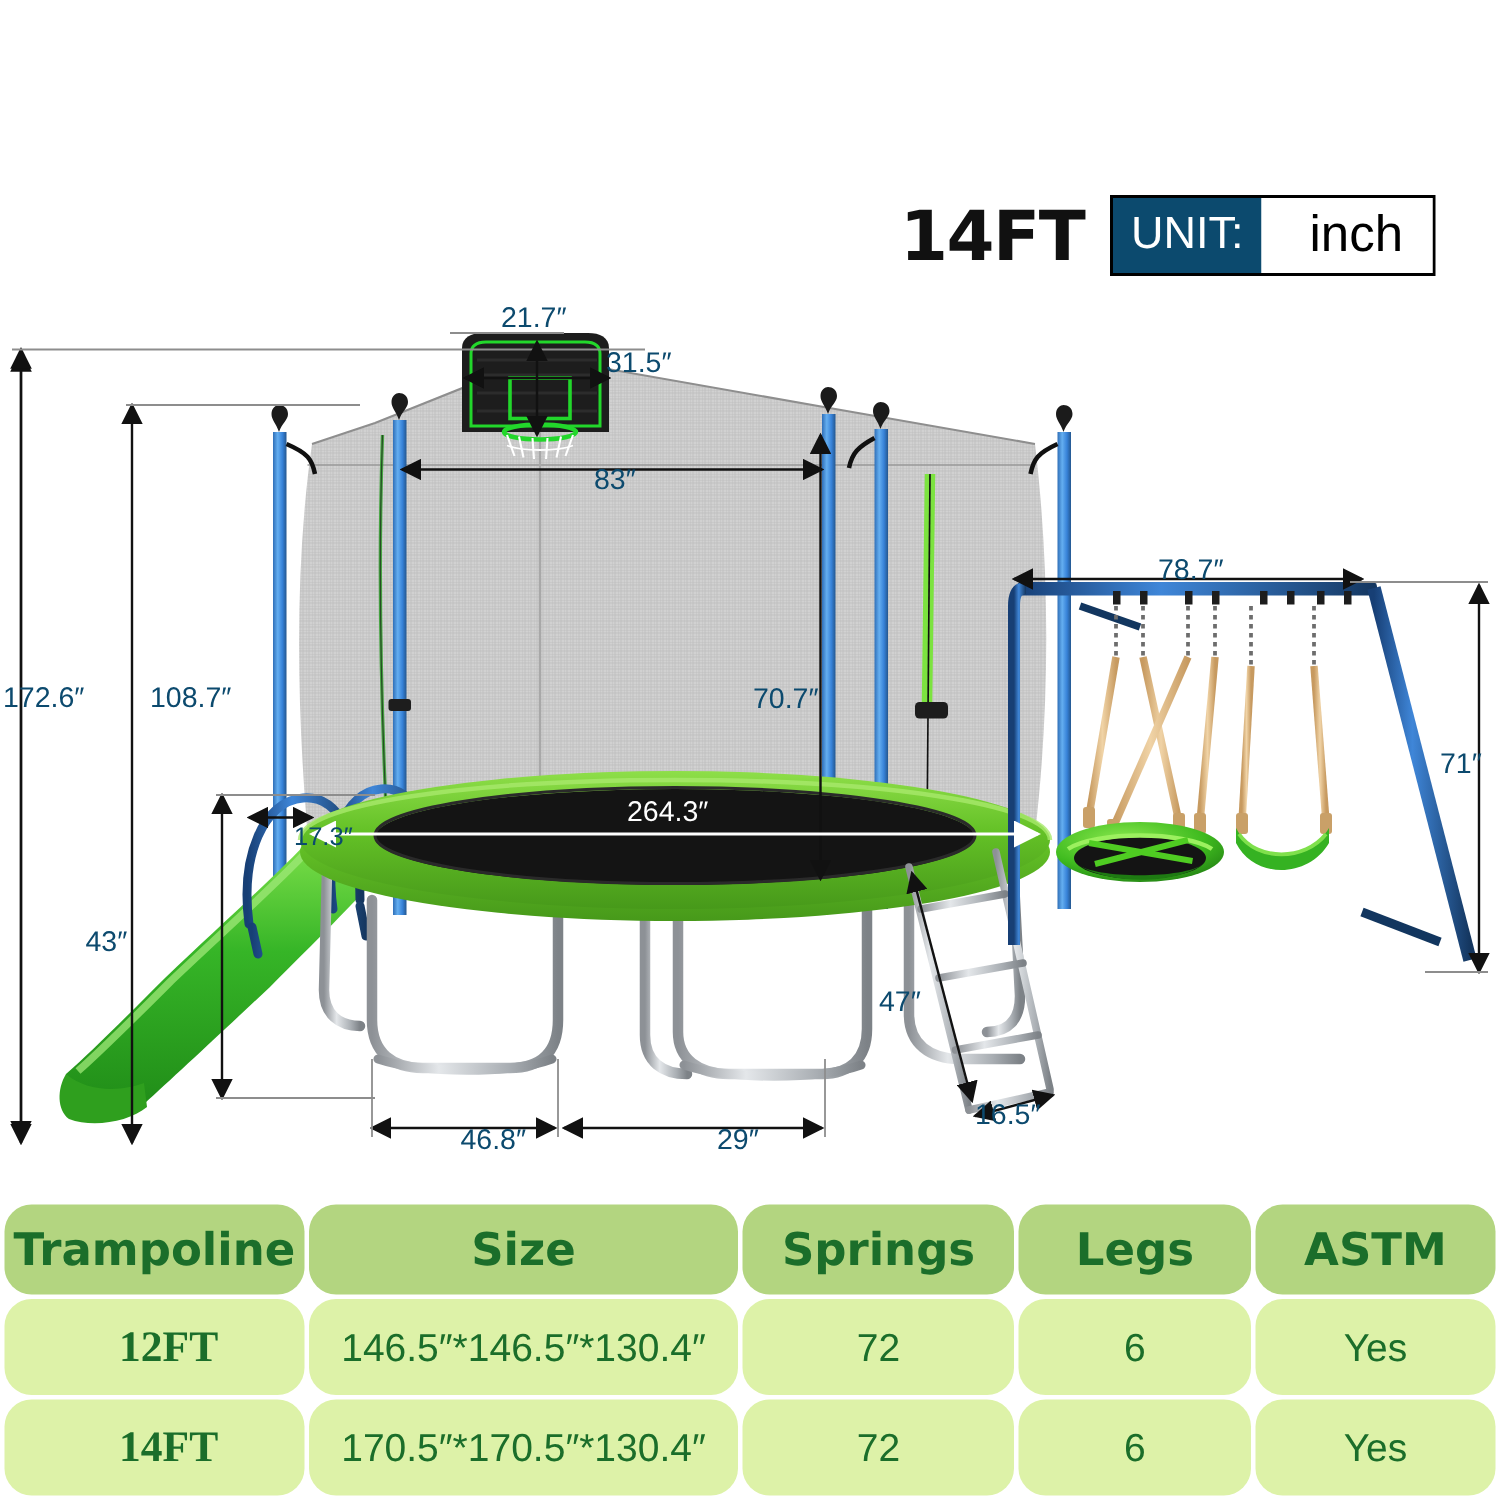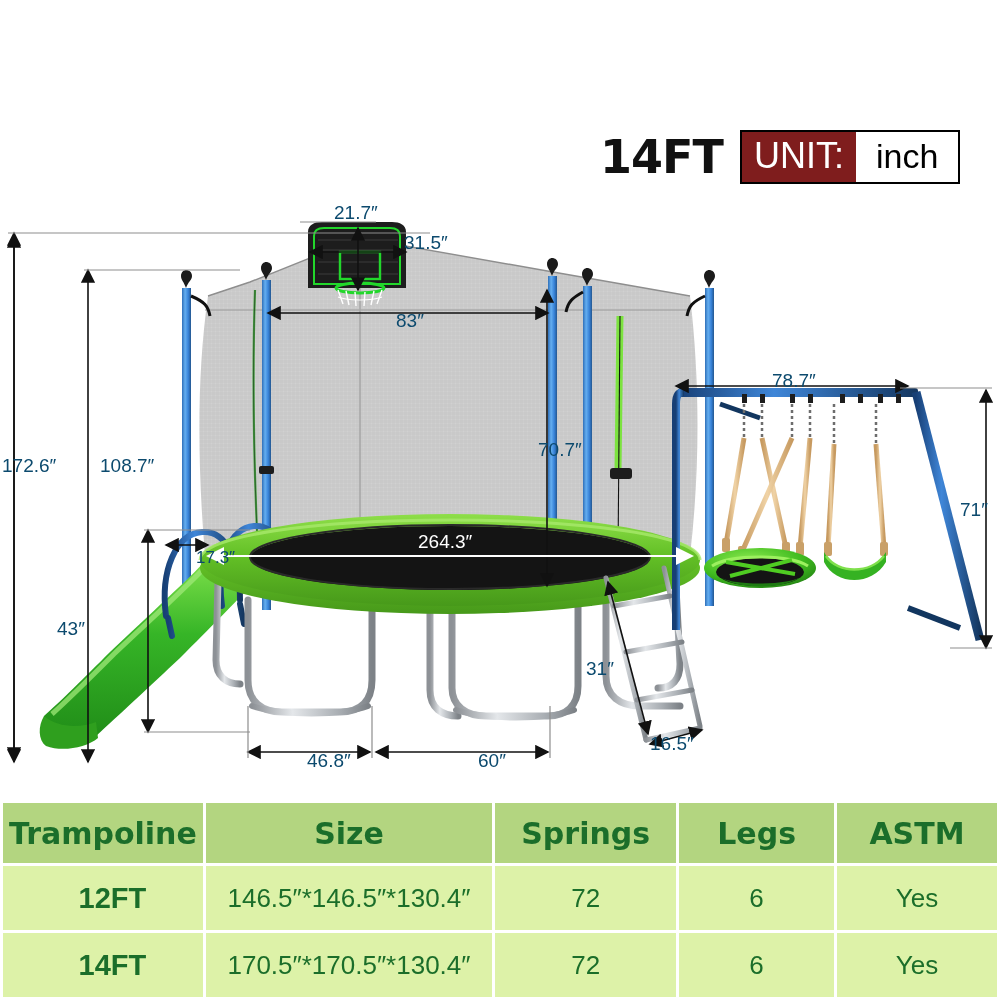--- a/index.html
+++ b/index.html
@@ -7,39 +7,39 @@
        font-family:"Liberation Sans","DejaVu Sans",sans-serif;color:#111;}
   #stage{position:absolute;left:0;top:0;width:1000px;height:768px;}
   svg.layer{position:absolute;left:0;top:0;width:1000px;height:1000px;}
 
   
   .hdr{position:absolute;top:128;}
   #hdr-title{left:600px;top:130px;font-size:46px;font-weight:bold;letter-spacing:-1px;
              font-family:"DejaVu Sans",sans-serif;}
   #unit-box{position:absolute;left:740px;top:130px;display:flex;height:54px;
             border:2px solid #000;box-sizing:border-box;}
-  #unit-box .k{background:#7f1d1d;color:#fff;font-size:36px;padding:4px 12px 6px 12px;
+  #unit-box .k{background:#0c4a6e;color:#fff;font-size:30px;padding:4px 12px 6px 12px;
                display:flex;align-items:center;}
-  #unit-box .v{background:#fff;color:#000;font-size:34px;padding:4px 20px 6px 20px;
+  #unit-box .v{background:#fff;color:#000;font-size:34px;padding:4px 20px 6px 32px;
                display:flex;align-items:center;}
 
   
   .dim{position:absolute;font-size:19px;color:#0c4a6e;white-space:nowrap;
        font-family:"Liberation Sans",sans-serif;}
   .dim.w{color:#fff;}
   .dim.sm{font-size:17px;margin-left:40px;}
 
   
   #spec-table{position:absolute;left:0;top:800px;width:1000px;
               border-collapse:separate;border-spacing:3px;}
-  #spec-table th,#spec-table td{text-align:center;color:#1b6e2a;}
+  #spec-table th,#spec-table td{text-align:center;color:#1b6e2a;border-radius:18px;}
   #spec-table th{background:#b3d580;font-size:30px;font-weight:bold;height:58px;
                  font-family:"DejaVu Sans",sans-serif;}
   #spec-table td{background:#ddf2a8;font-size:26px;height:62px;}
-  #spec-table td.ft{font-weight:bold;font-size:29px;font-family:Liberation Sans, sans-serif;padding-left:20px;}
+  #spec-table td.ft{font-weight:bold;font-size:29px;font-family:Liberation Serif, serif;padding-left:20px;}
   .c0{width:185px}.c1{width:270px}.c2{width:170px}.c3{width:145px}.c4{width:150px}
 </style>
 </head>
 <body>
 
 <div id="stage">
 
   <div class="hdr" id="hdr-title">14FT</div>
   <div id="unit-box">
     <div class="k">UNIT:</div>
@@ -313,27 +313,27 @@
     <g stroke="#fff" stroke-width="2" fill="none">
       <path d="M208,556 L692,556" marker-start="url(#arWS)" marker-end="url(#arW)"></path>
     </g>
   </svg>
 
   <div class="dim" style="left:2px;  top:455px;">172.6″</div>
   <div class="dim" style="left:100px;top:455px;">108.7″</div>
   <div class="dim" style="left:334px;top:202px;">21.7″</div>
   <div class="dim" style="left:404px;top:232px;">31.5″</div>
   <div class="dim" style="left:396px;top:310px;">83″</div>
-  <div class="dim" style="left:502px;top:439px;margin-left:36px;">70.7″</div>
+  <div class="dim" style="left:502px;top:456px;">70.7″</div>
   <div class="dim w" style="left:418px;top:531px;">264.3″</div>
   <div class="dim sm" style="left:156px;top:548px;">17.3″</div>
   <div class="dim" style="left:57px; top:618px;">43″</div>
   <div class="dim" style="left:307px;top:750px;">46.8″</div>
-  <div class="dim" style="left:478px;top:750px;">60″</div>
-  <div class="dim" style="left:586px;top:658px;">31″</div>
+  <div class="dim" style="left:478px;top:750px;">29″</div>
+  <div class="dim" style="left:586px;top:658px;">47″</div>
   <div class="dim" style="left:650px;top:733px;">16.5″</div>
   <div class="dim" style="left:772px;top:370px;">78.7″</div>
   <div class="dim" style="left:960px;top:499px;">71″</div>
 
   <table id="spec-table">
     <thead>
       <tr>
         <th class="c0">Trampoline</th>
         <th class="c1">Size</th>
         <th class="c2">Springs</th>

